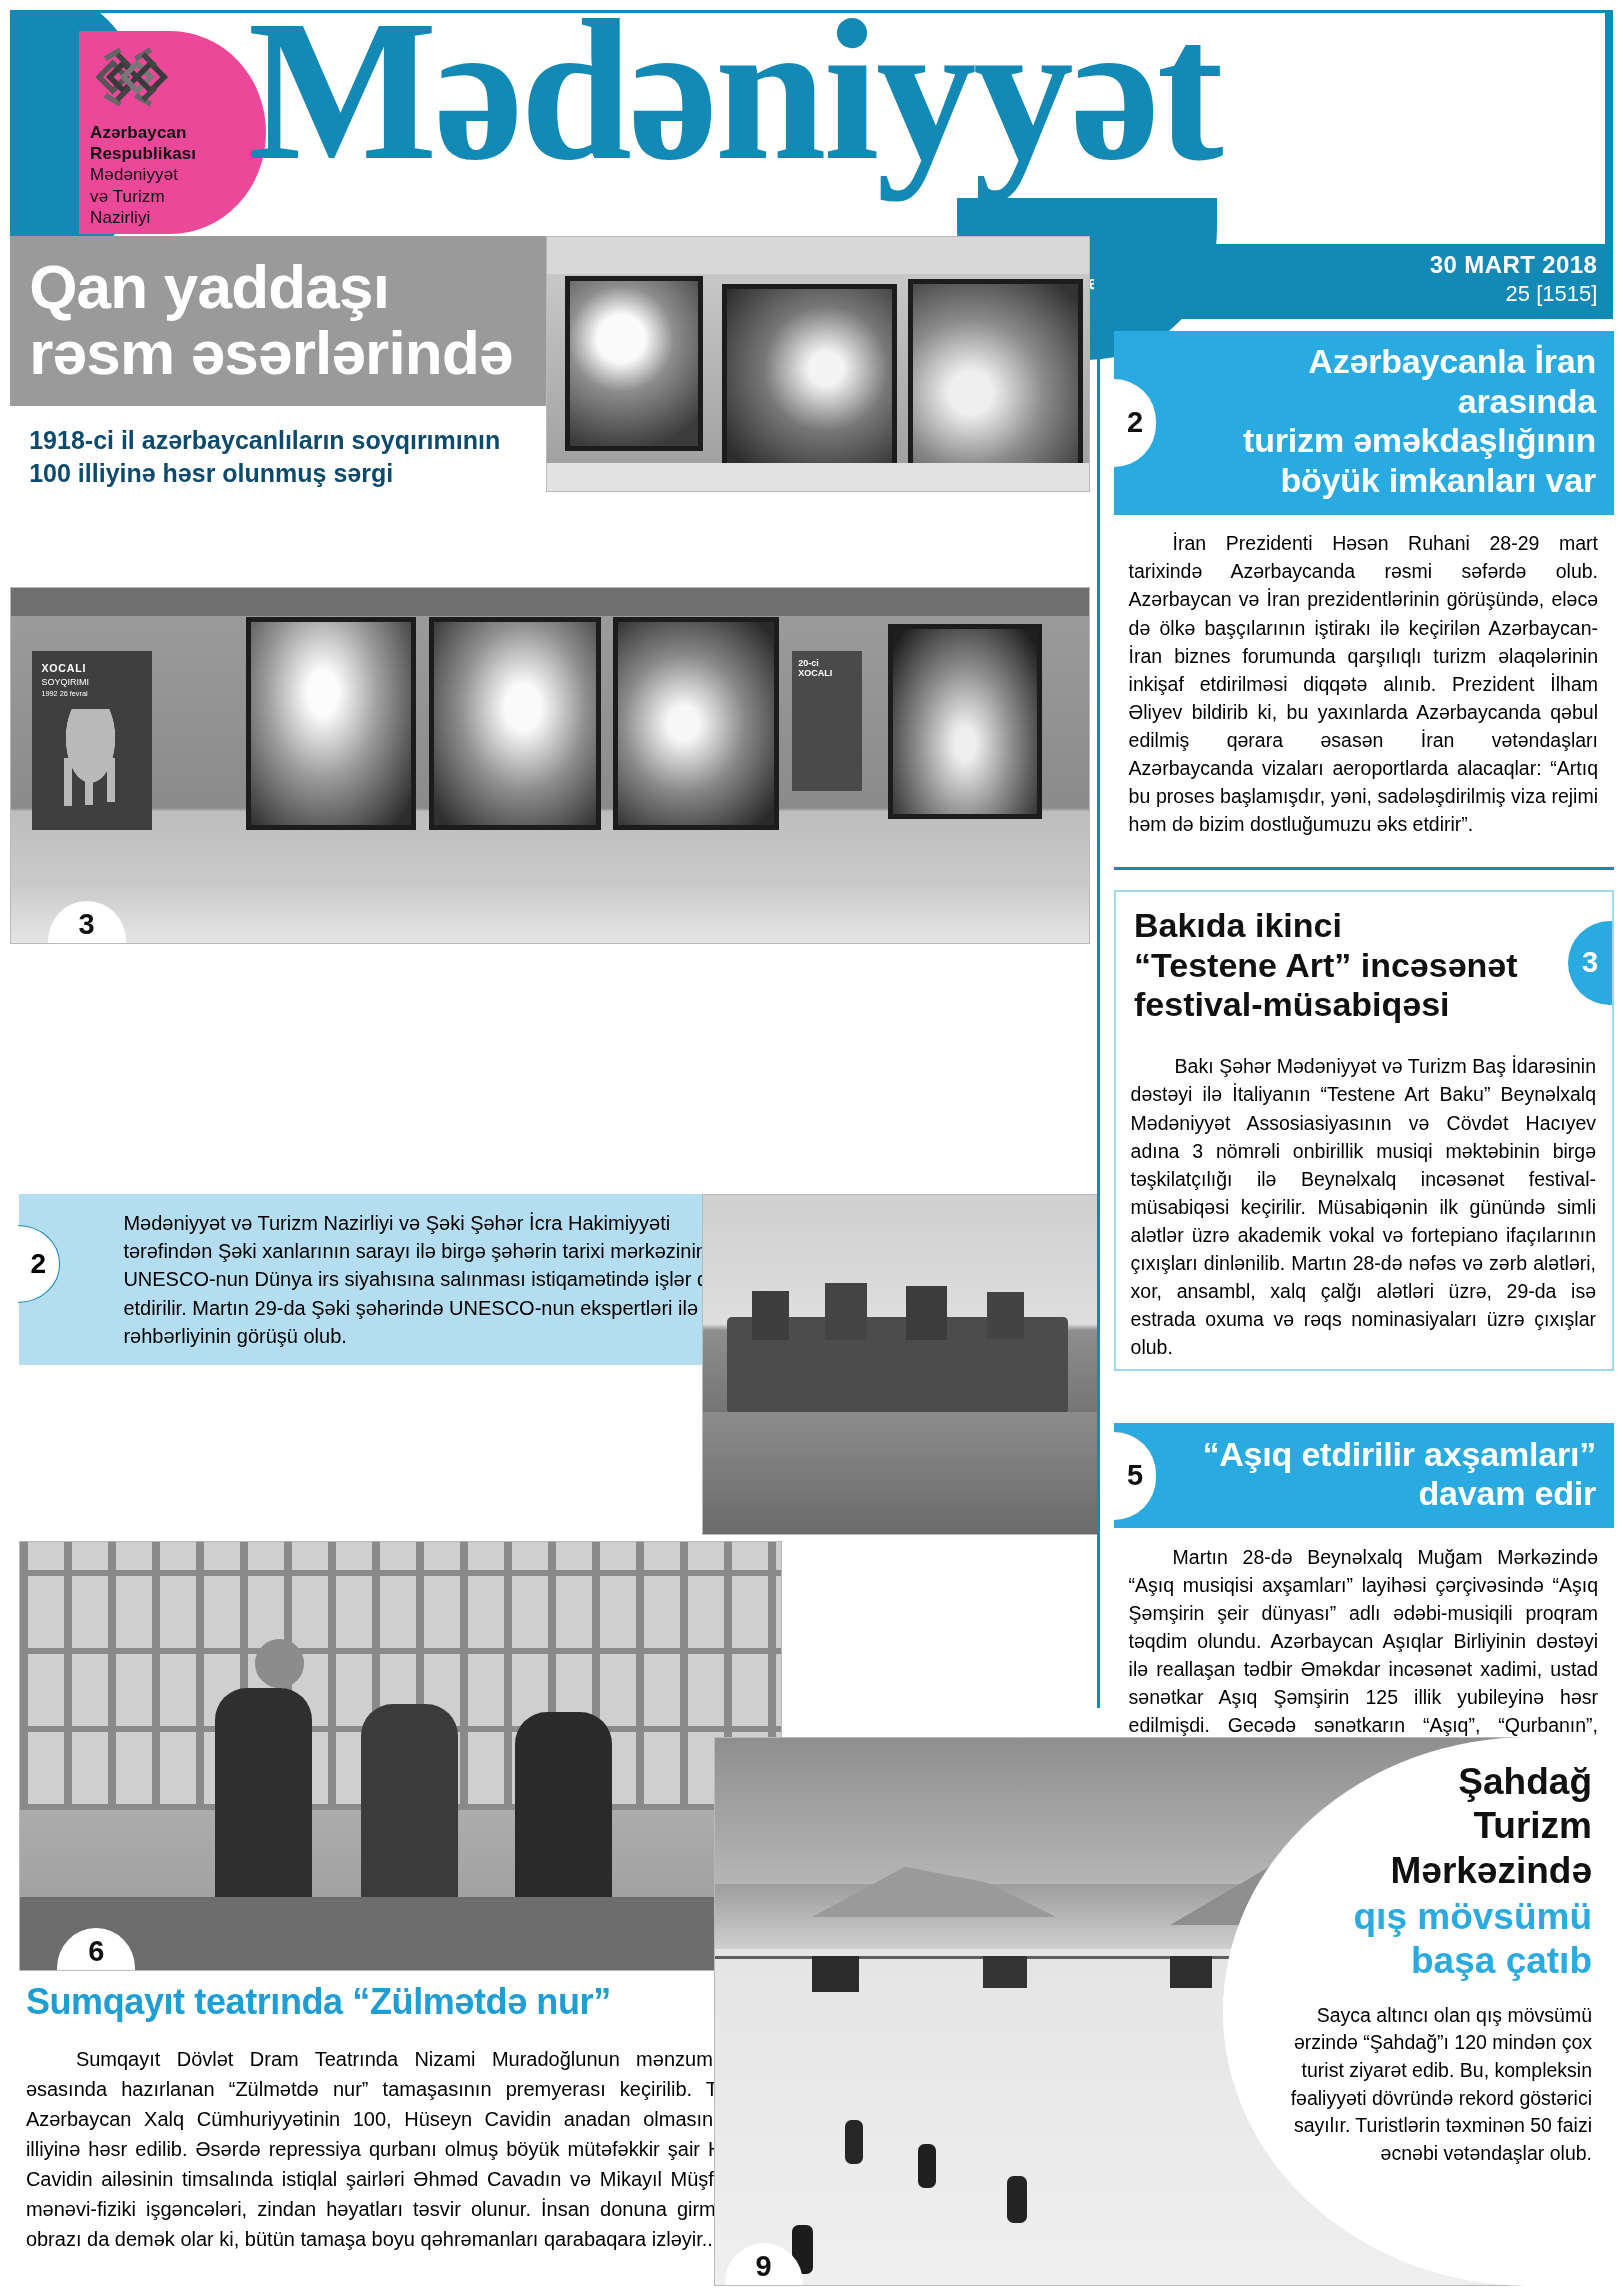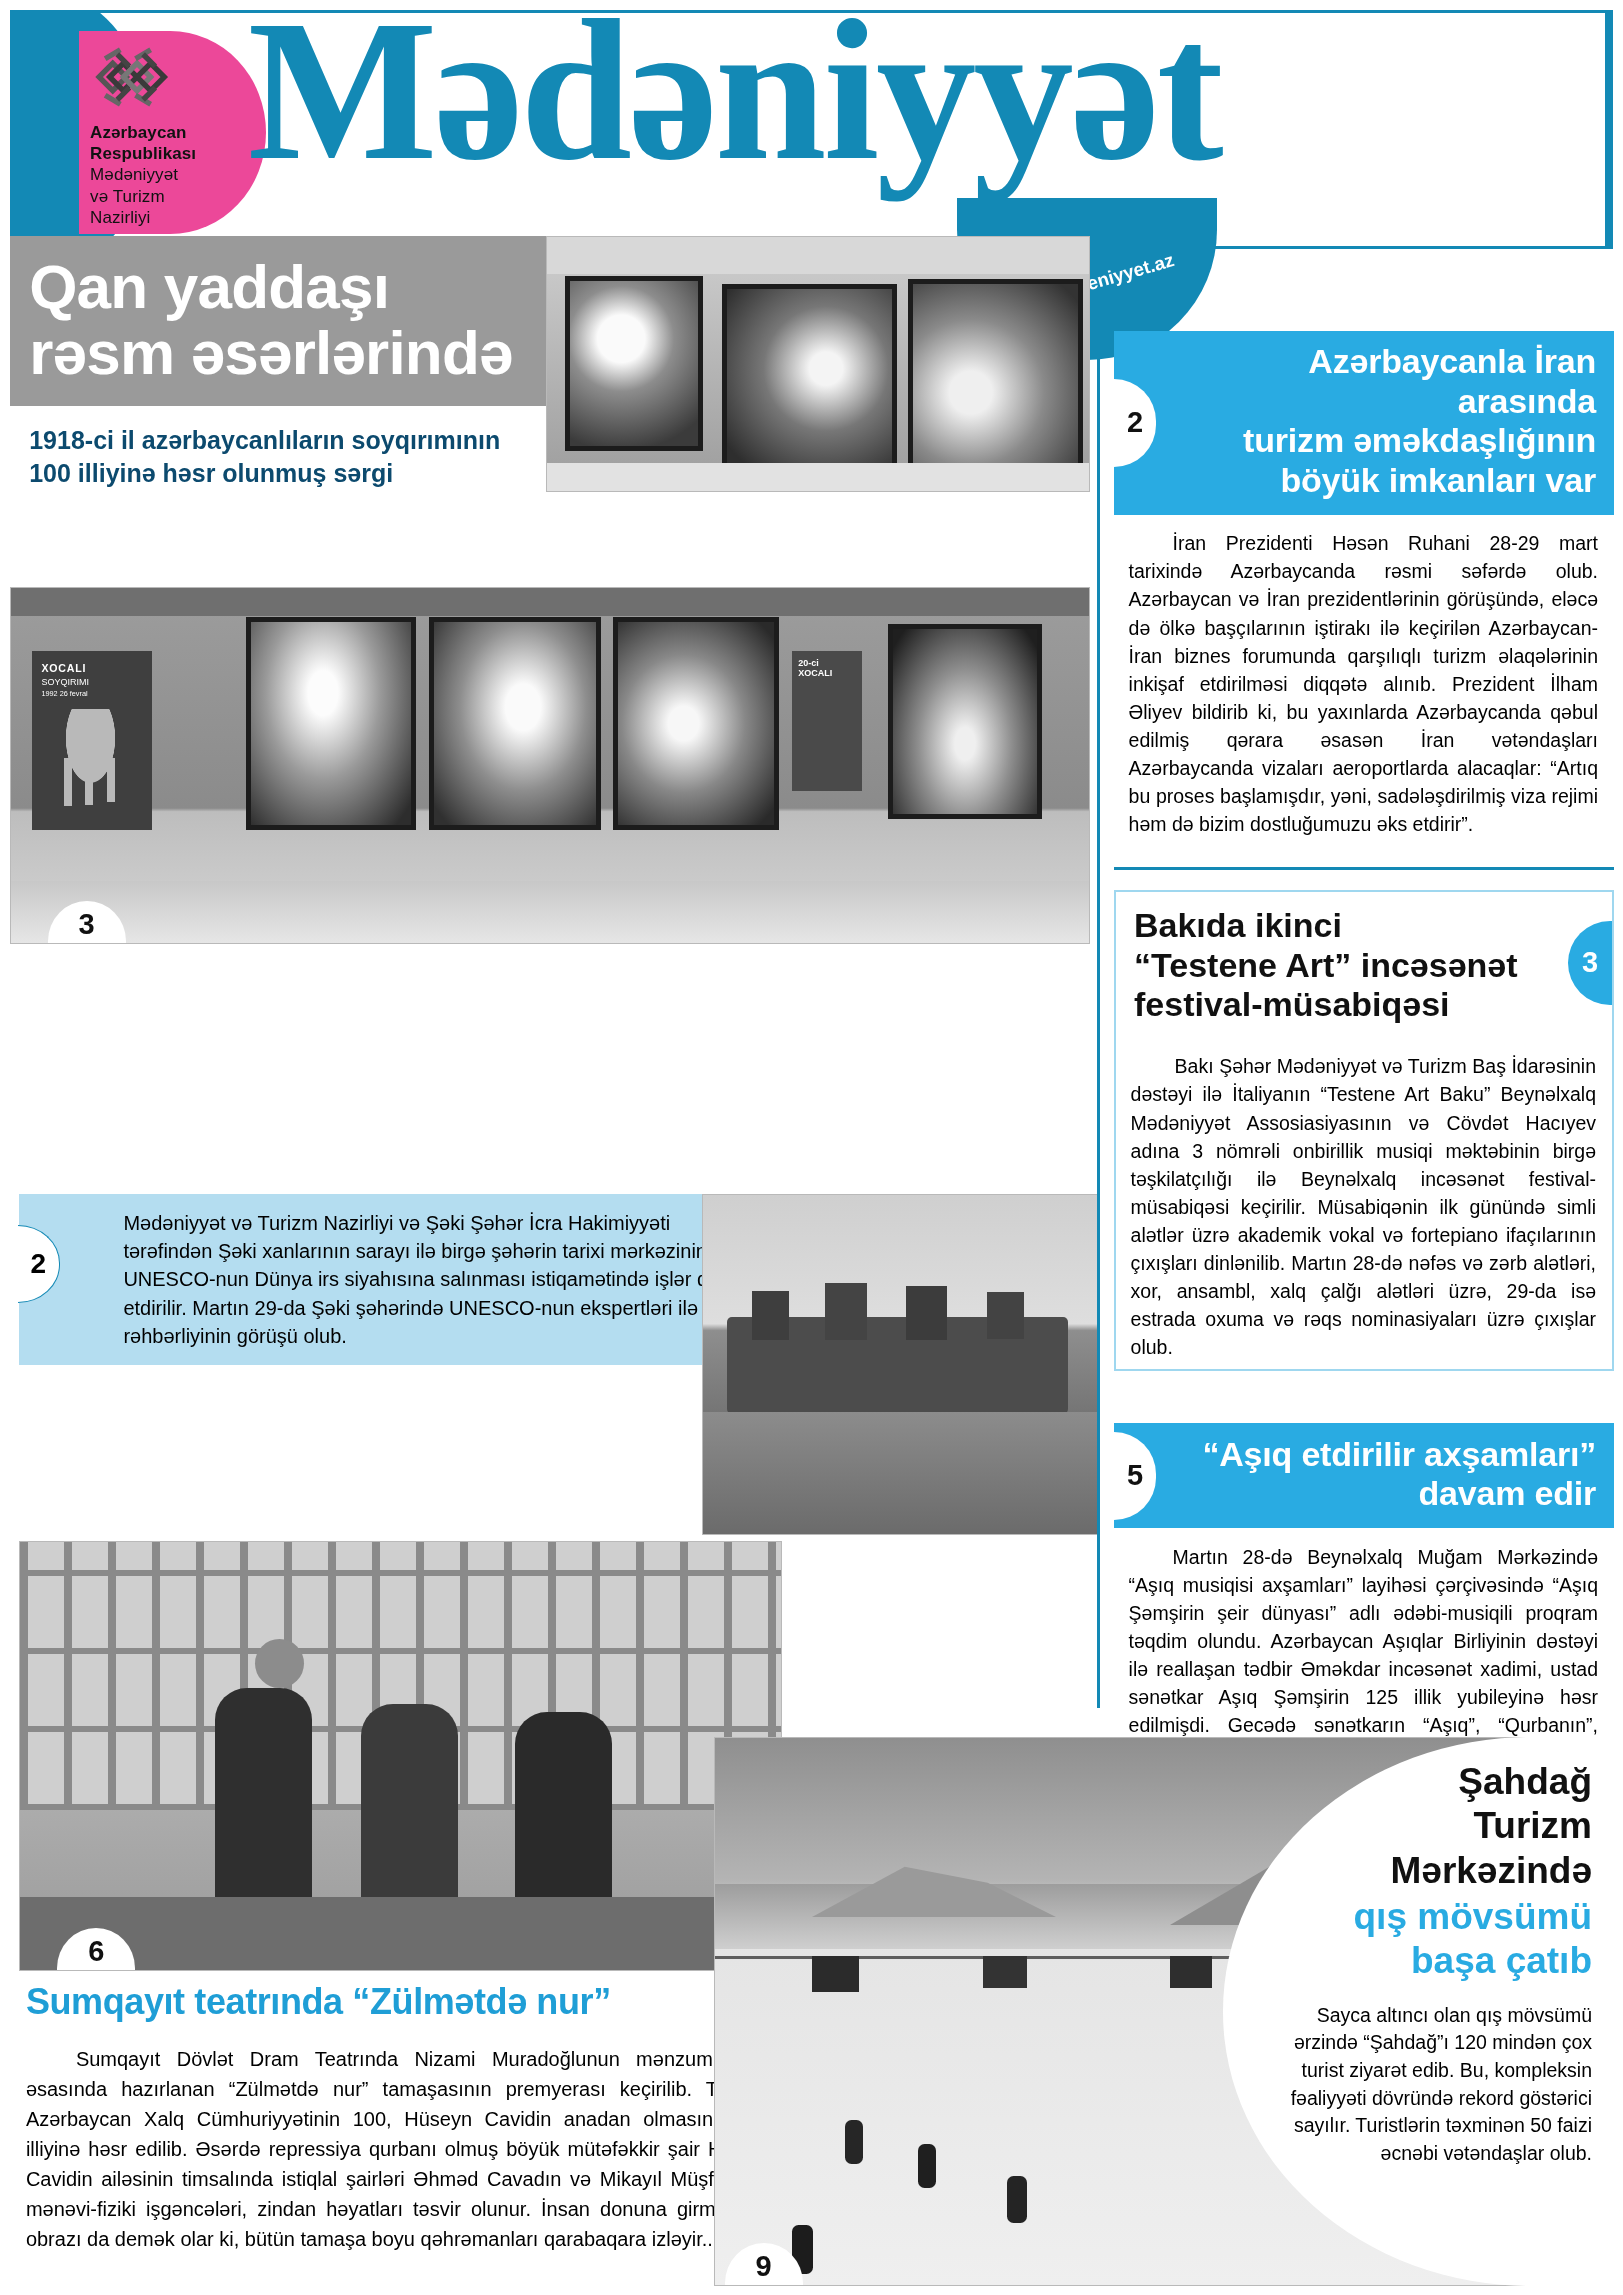--- a/index.html
+++ b/index.html
@@ -268,20 +268,24 @@
       <div class="ministry-line">və Turizm</div>
       <div class="ministry-line">Nazirliyi</div>
     </div>
     <div class="mast-title">Mədəniyyət</div>
     <div class="mast-rule"></div>
   </div>
 
   <div class="web-disc">
     <div class="wtxt">www.medeniyyet.az</div>
   </div>
+  <div class="date-strip">
+    <div class="d1">30 MART 2018</div>
+    <div class="d2">25 [1515]</div>
+  </div>
 
   <div class="left-col">
 
     <div class="lead-head">
       <h1><span>Qan yaddaşı</span><br>
           <span>rəsm əsərlərində</span></h1>
     </div>
     <div class="lead-sub">1918-ci il azərbaycanlıların soyqırımının 100 illiyinə həsr olunmuş sərgi</div>
 
     <div class="photo lead-photo-top" style="background:linear-gradient(180deg,#cfcfcf,#9c9c9c);">

